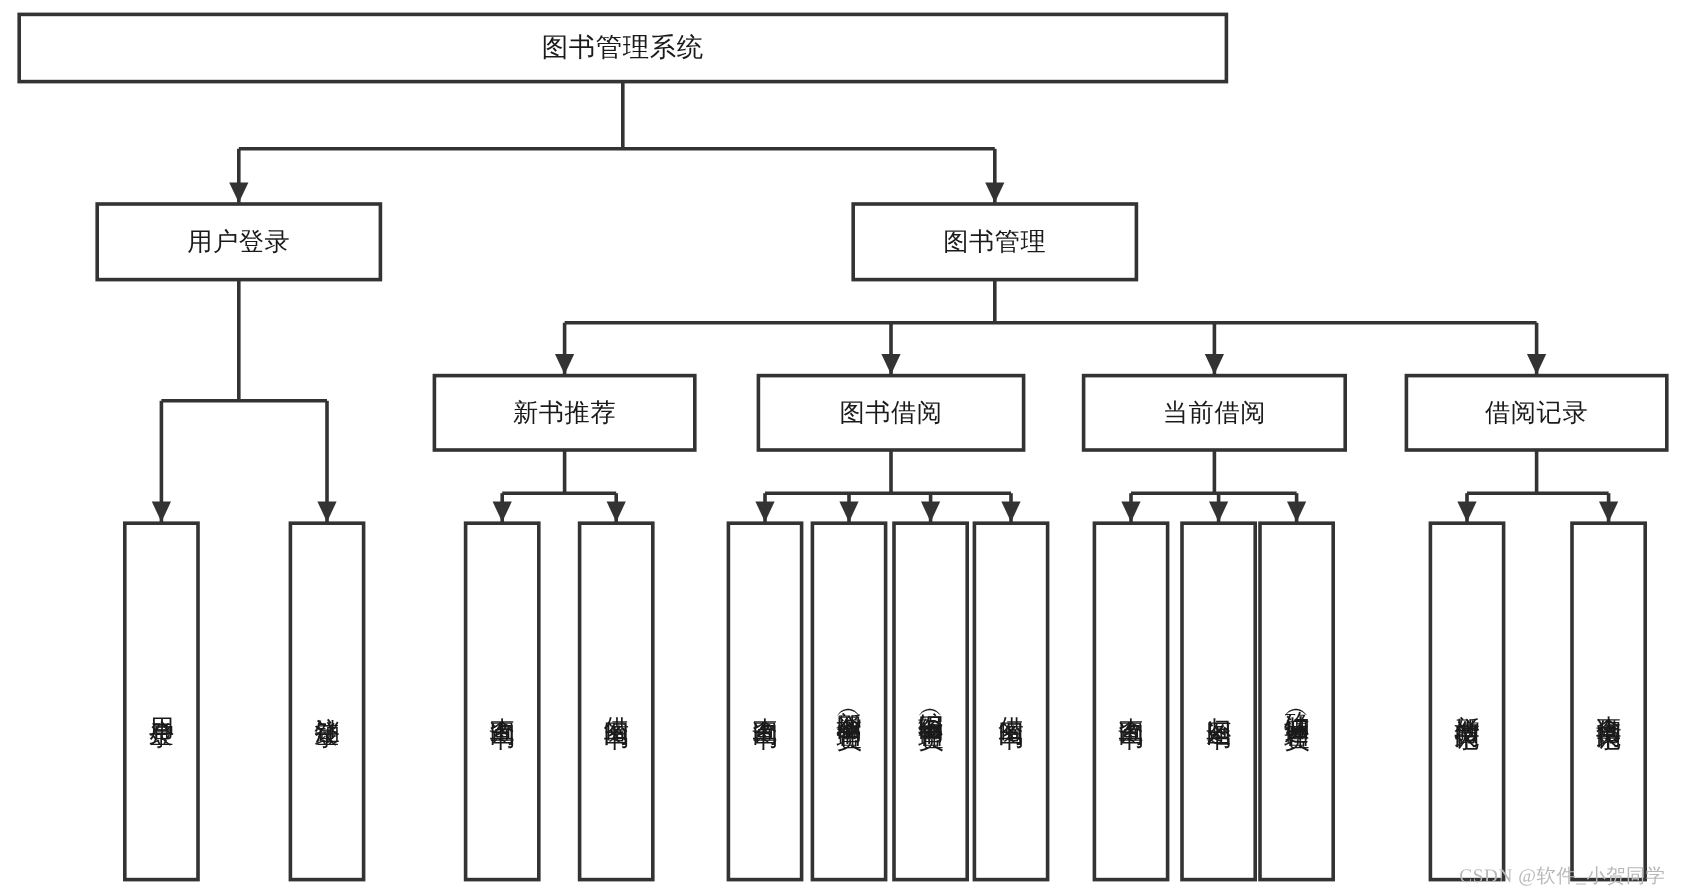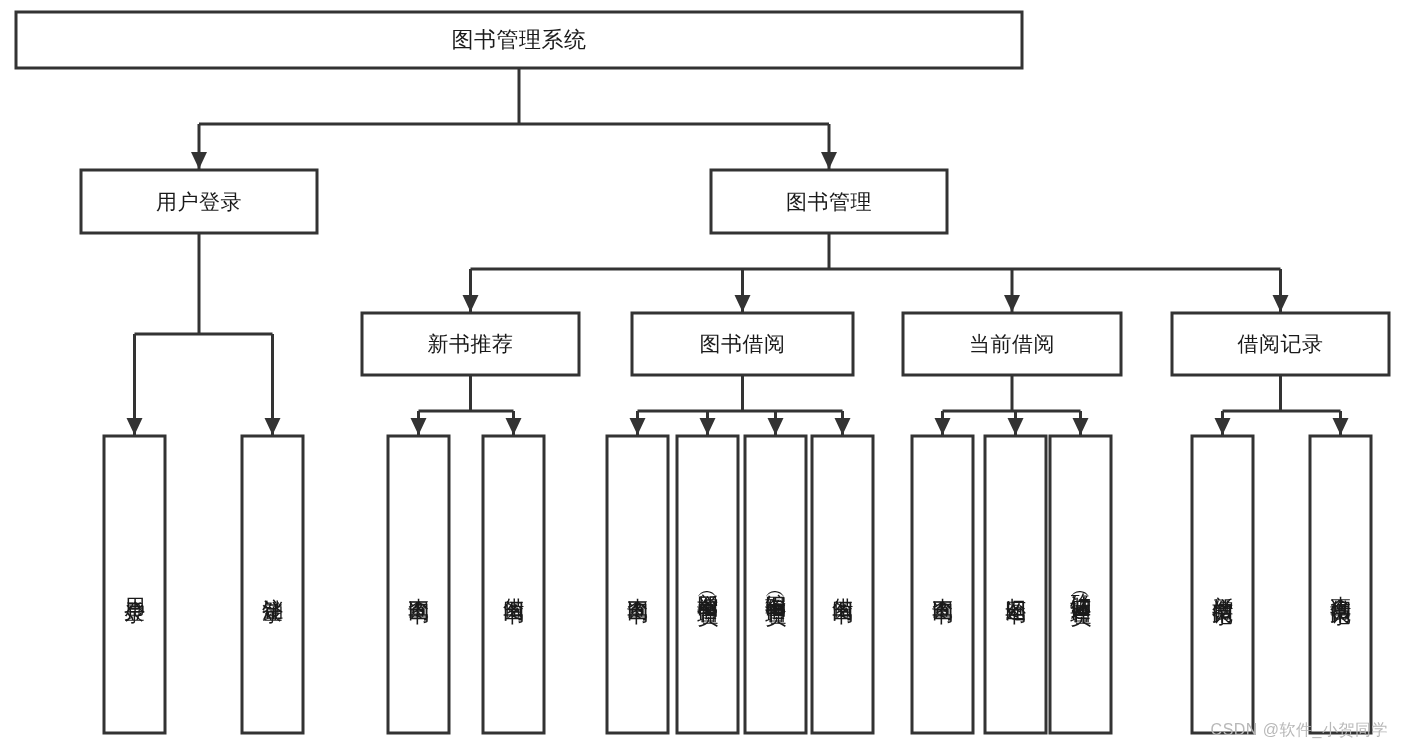--- a/index.html
+++ b/index.html
@@ -70,21 +70,21 @@
     color: #1a1a1a;
     line-height: 1.06;
     letter-spacing: 2px;
     white-space: nowrap;
     text-align: center;
   }
   .watermark {
     position: absolute;
     right: 12px;
     bottom: 6px;
-    font-family: Liberation Sans, sans-serif;
+    font-family: Liberation Serif, serif;
     font-size: 16px;
     color: #b8b8b8;
     letter-spacing: 0.5px;
     white-space: nowrap;
     text-align: center;
   }
 </style>
 </head>
 <body>
 

